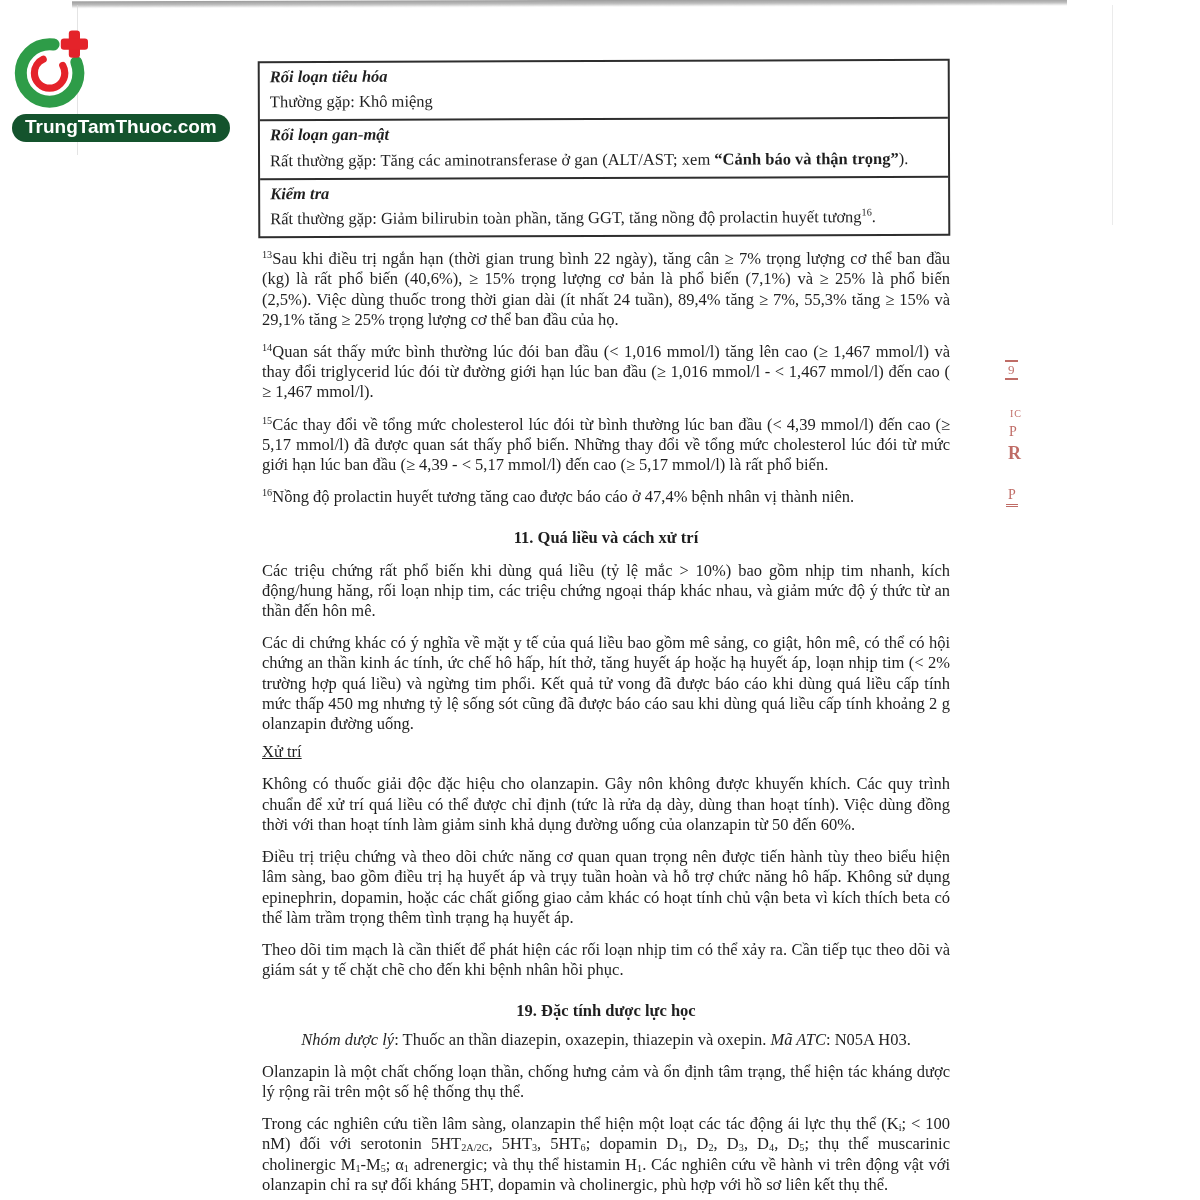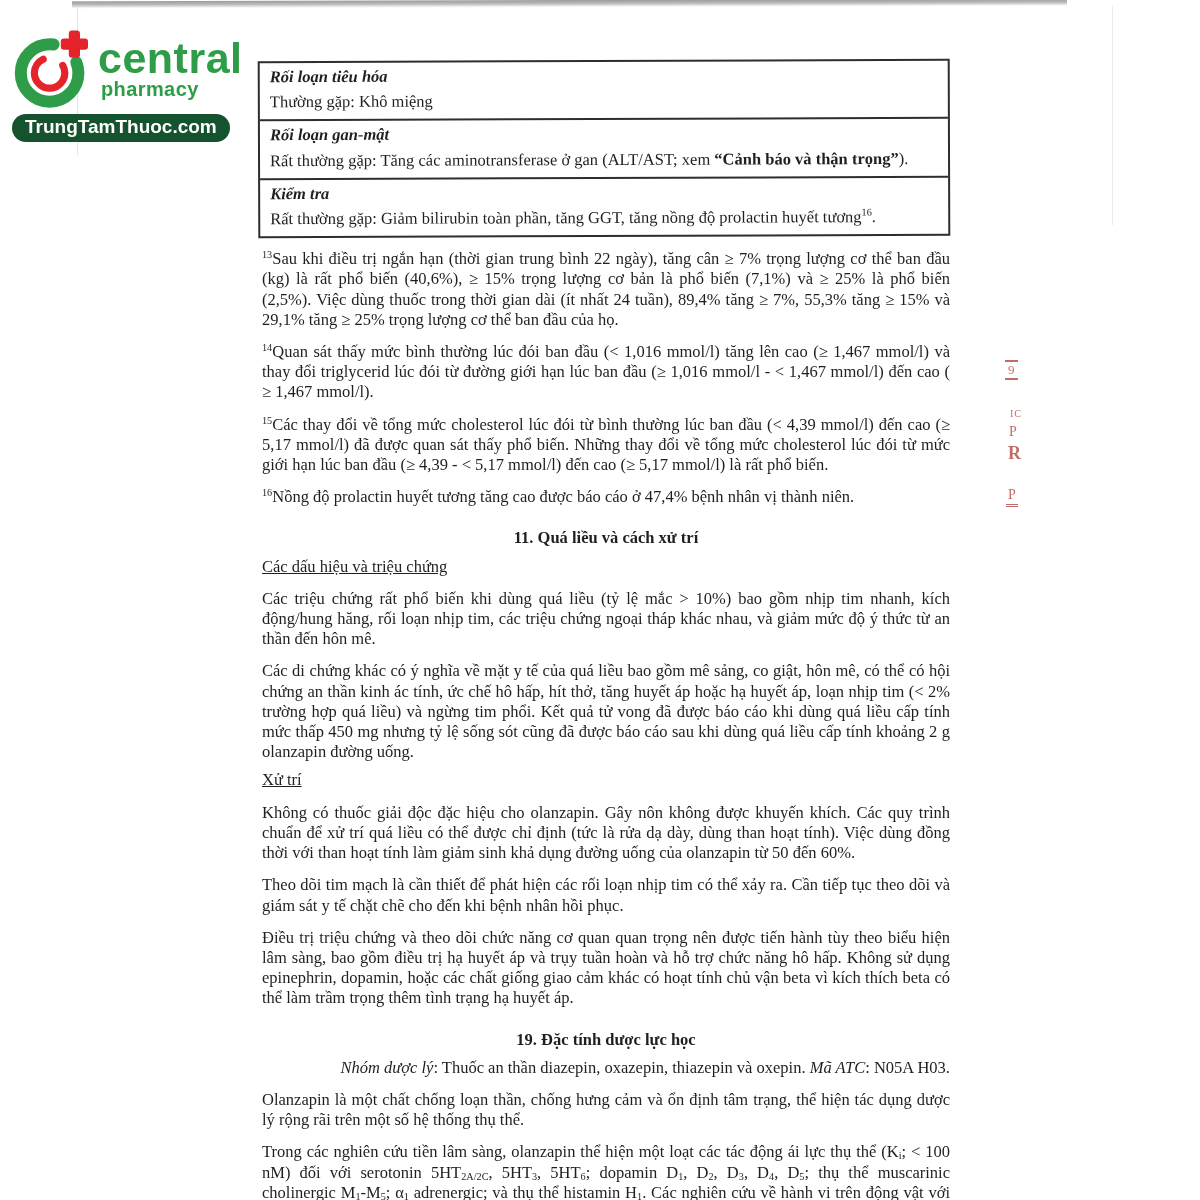--- a/index.html
+++ b/index.html
@@ -40,21 +40,21 @@
 
   .adr-table{border:2px solid #2e2e2e;margin:0 0 8px -4px;width:692px;box-sizing:border-box;transform:rotate(-.2deg);}
   .adr-row{border-top:2px solid #2e2e2e;padding:2px 10px 5px;}
   .adr-row:first-child{border-top:none;}
   .adr-title{font-weight:700;font-style:italic;padding:2px 0 4px;text-align:left;}
   .adr-content{padding:1px 0 2px;text-align:left;}
 
   p.body{margin:12px 0 8px;}
   .sec-heading{font-weight:700;margin:21px 0 8px;text-align:center;}
   .subhead{text-decoration:underline;margin:0 0 7px;text-align:left;}
-  .class-line{margin:0 0 4px;text-align:right;}
+  .class-line{margin:0 0 4px;text-align:center;}
   .page-number{text-align:right;padding-right:8px;margin-top:1px;}
 
   
   .stamp{position:absolute;color:#b5534c;opacity:.85;font-family:"Liberation Serif",serif;}
   .frag-9{left:1005px;top:360px;font-size:13px;border-top:2px double #b5534c;border-bottom:2px double #b5534c;padding:0 3px;}
   .frag-ic{left:1010px;top:408px;font-size:10px;letter-spacing:1px;}
   .frag-p1{left:1009px;top:424px;font-size:14px;}
   .frag-r{left:1008px;top:443px;font-size:18px;font-weight:700;}
   .frag-p2{left:1006px;top:487px;font-size:14px;border-bottom:3px double #b5534c;padding:0 2px 1px;}
 </style>
@@ -66,24 +66,20 @@
 <div class="scan-right-edge"></div>
 
 <div class="logo">
   <div class="logo-top">
     <svg class="logo-icon" viewBox="0 0 100 100">
       <circle cx="47" cy="55" r="36" fill="none" stroke="#2e9c48" stroke-width="15" pathLength="360" stroke-dasharray="300 60" stroke-dashoffset="22" stroke-linecap="round"></circle>
       <circle cx="47" cy="55" r="19" fill="none" stroke="#e4232a" stroke-width="9" pathLength="360" stroke-dasharray="275 85" stroke-dashoffset="30" stroke-linecap="round"></circle>
       <rect x="71" y="2" width="14" height="34" rx="4" fill="#e4232a"></rect>
       <rect x="61" y="12" width="34" height="14" rx="4" fill="#e4232a"></rect>
     </svg>
-    <div class="logo-words">
-      <div class="brand">central</div>
-      <div class="subbrand">pharmacy</div>
-    </div>
   </div>
   <div class="site-pill">TrungTamThuoc.com</div>
 </div>
 
 <div class="stamp frag-9">9</div>
 <div class="stamp frag-ic">IC</div>
 <div class="stamp frag-p1">P</div>
 <div class="stamp frag-r">R</div>
 <div class="stamp frag-p2">P</div>
 
@@ -103,27 +99,26 @@
       <div class="adr-content">Rất thường gặp: Giảm bilirubin toàn phần, tăng GGT, tăng nồng độ prolactin huyết tương<sup>16</sup>.</div>
     </div>
   </div>
 
   <p class="body"><sup>13</sup>Sau khi điều trị ngắn hạn (thời gian trung bình 22 ngày), tăng cân ≥ 7% trọng lượng cơ thể ban đầu (kg) là rất phổ biến (40,6%), ≥ 15% trọng lượng cơ bản là phổ biến (7,1%) và ≥ 25% là phổ biến (2,5%). Việc dùng thuốc trong thời gian dài (ít nhất 24 tuần), 89,4% tăng ≥ 7%, 55,3% tăng ≥ 15% và 29,1% tăng ≥ 25% trọng lượng cơ thể ban đầu của họ.</p>
   <p class="body"><sup>14</sup>Quan sát thấy mức bình thường lúc đói ban đầu (&lt; 1,016 mmol/l) tăng lên cao (≥ 1,467 mmol/l) và thay đổi triglycerid lúc đói từ đường giới hạn lúc ban đầu (≥ 1,016 mmol/l - &lt; 1,467 mmol/l) đến cao ( ≥ 1,467 mmol/l).</p>
   <p class="body"><sup>15</sup>Các thay đổi về tổng mức cholesterol lúc đói từ bình thường lúc ban đầu (&lt; 4,39 mmol/l) đến cao (≥ 5,17 mmol/l) đã được quan sát thấy phổ biến. Những thay đổi về tổng mức cholesterol lúc đói từ mức giới hạn lúc ban đầu (≥ 4,39 - &lt; 5,17 mmol/l) đến cao (≥ 5,17 mmol/l) là rất phổ biến.</p>
   <p class="body"><sup>16</sup>Nồng độ prolactin huyết tương tăng cao được báo cáo ở 47,4% bệnh nhân vị thành niên.</p>
 
   <div class="sec-heading">11. Quá liều và cách xử trí</div>
-  <div class="subhead">Các dấu hiệu và triệu chứng</div>
   <p class="body">Các triệu chứng rất phổ biến khi dùng quá liều (tỷ lệ mắc &gt; 10%) bao gồm nhịp tim nhanh, kích động/hung hăng, rối loạn nhịp tim, các triệu chứng ngoại tháp khác nhau, và giảm mức độ ý thức từ an thần đến hôn mê.</p>
   <p class="body">Các di chứng khác có ý nghĩa về mặt y tế của quá liều bao gồm mê sảng, co giật, hôn mê, có thể có hội chứng an thần kinh ác tính, ức chế hô hấp, hít thở, tăng huyết áp hoặc hạ huyết áp, loạn nhịp tim (&lt; 2% trường hợp quá liều) và ngừng tim phổi. Kết quả tử vong đã được báo cáo khi dùng quá liều cấp tính mức thấp 450 mg nhưng tỷ lệ sống sót cũng đã được báo cáo sau khi dùng quá liều cấp tính khoảng 2 g olanzapin đường uống.</p>
   <div class="subhead">Xử trí</div>
   <p class="body">Không có thuốc giải độc đặc hiệu cho olanzapin. Gây nôn không được khuyến khích. Các quy trình chuẩn để xử trí quá liều có thể được chỉ định (tức là rửa dạ dày, dùng than hoạt tính). Việc dùng đồng thời với than hoạt tính làm giảm sinh khả dụng đường uống của olanzapin từ 50 đến 60%.</p>
+  <p class="body">Điều trị triệu chứng và theo dõi chức năng cơ quan quan trọng nên được tiến hành tùy theo biểu hiện lâm sàng, bao gồm điều trị hạ huyết áp và trụy tuần hoàn và hỗ trợ chức năng hô hấp. Không sử dụng epinephrin, dopamin, hoặc các chất giống giao cảm khác có hoạt tính chủ vận beta vì kích thích beta có thể làm trầm trọng thêm tình trạng hạ huyết áp.</p>
   <p class="body">Theo dõi tim mạch là cần thiết để phát hiện các rối loạn nhịp tim có thể xảy ra. Cần tiếp tục theo dõi và giám sát y tế chặt chẽ cho đến khi bệnh nhân hồi phục.</p>
-  <p class="body">Điều trị triệu chứng và theo dõi chức năng cơ quan quan trọng nên được tiến hành tùy theo biểu hiện lâm sàng, bao gồm điều trị hạ huyết áp và trụy tuần hoàn và hỗ trợ chức năng hô hấp. Không sử dụng epinephrin, dopamin, hoặc các chất giống giao cảm khác có hoạt tính chủ vận beta vì kích thích beta có thể làm trầm trọng thêm tình trạng hạ huyết áp.</p>
 
   <div class="sec-heading">19. Đặc tính dược lực học</div>
   <div class="class-line"><i>Nhóm dược lý</i>: Thuốc an thần diazepin, oxazepin, thiazepin và oxepin. <i>Mã ATC</i>: N05A H03.</div>
-  <p class="body">Olanzapin là một chất chống loạn thần, chống hưng cảm và ổn định tâm trạng, thể hiện tác dụng dược lý rộng rãi trên một số hệ thống thụ thể.</p>
+  <p class="body">Olanzapin là một chất chống loạn thần, chống hưng cảm và ổn định tâm trạng, thể hiện tác kháng dược lý rộng rãi trên một số hệ thống thụ thể.</p>
   <p class="body">Trong các nghiên cứu tiền lâm sàng, olanzapin thể hiện một loạt các tác động ái lực thụ thể (K<sub>i</sub>; &lt; 100 nM) đối với serotonin 5HT<sub>2A/2C</sub>, 5HT<sub>3</sub>, 5HT<sub>6</sub>; dopamin D<sub>1</sub>, D<sub>2</sub>, D<sub>3</sub>, D<sub>4</sub>, D<sub>5</sub>; thụ thể muscarinic cholinergic M<sub>1</sub>-M<sub>5</sub>; α<sub>1</sub> adrenergic; và thụ thể histamin H<sub>1</sub>. Các nghiên cứu về hành vi trên động vật với olanzapin chỉ ra sự đối kháng 5HT, dopamin và cholinergic, phù hợp với hồ sơ liên kết thụ thể.</p>
 
   <div class="page-number">12/ 15</div>
 </div>
 
 </body></html>

